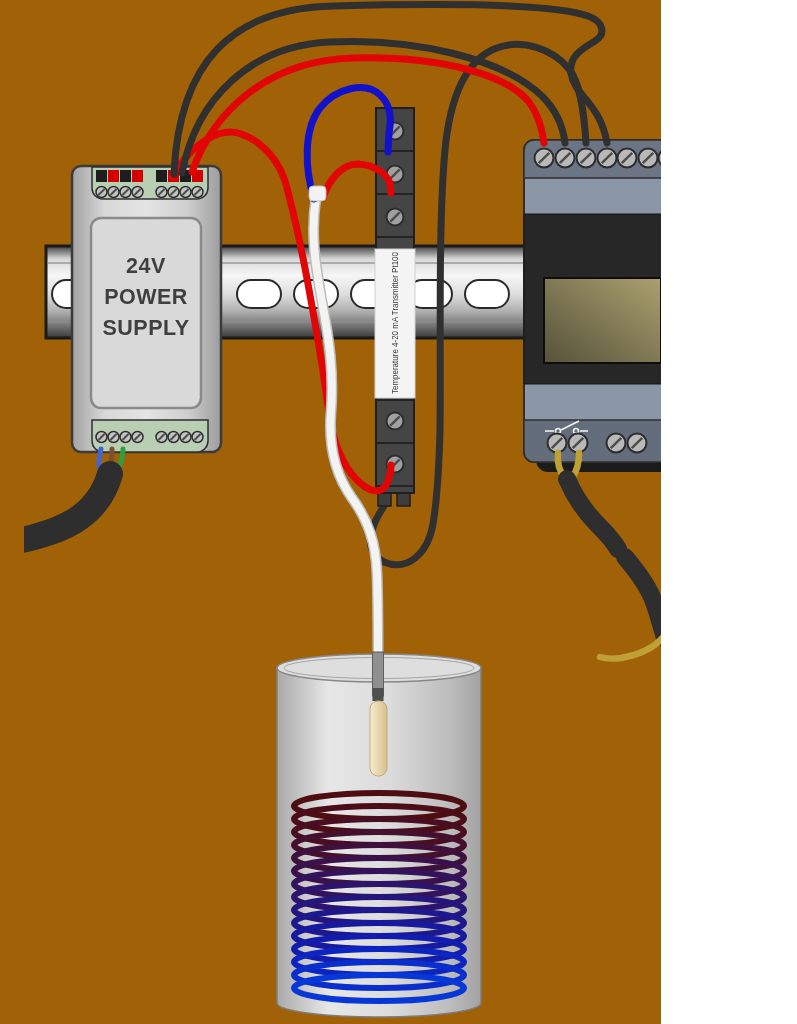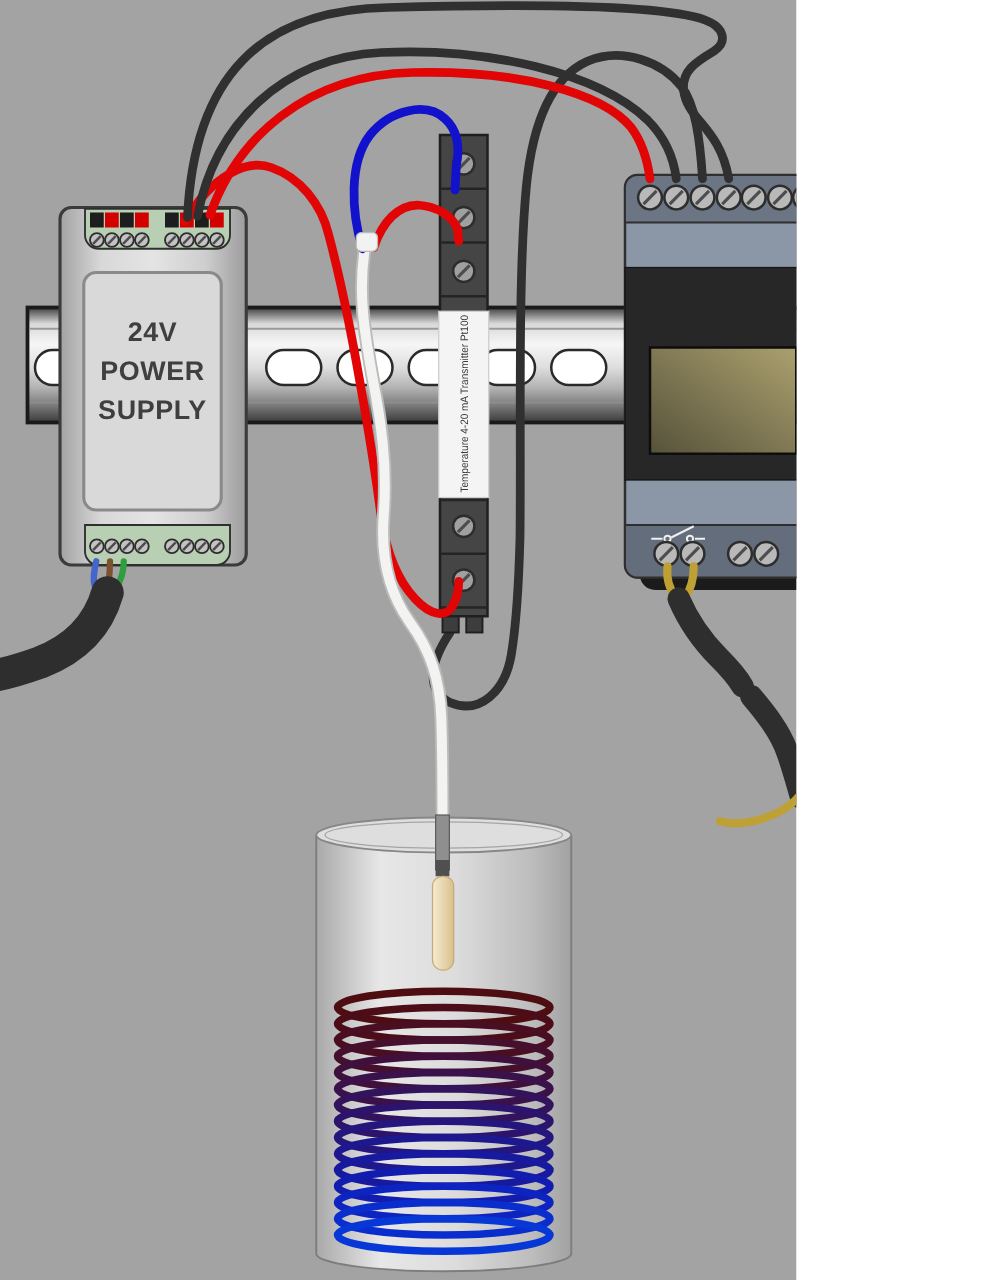--- a/index.html
+++ b/index.html
@@ -1,16 +1,16 @@
 <!DOCTYPE html>
 <html><head>
 <meta charset="utf-8">
 <style>
   html,body{margin:0;padding:0;background:#fff;}
-  .canvas{position:relative;width:637px;height:1024px;background:#a3a3a3;overflow:hidden;}
+  .canvas{position:relative;width:637px;height:1024px;background:#a16207;overflow:hidden;padding-left:24px;}
   svg{display:block;}
   text{font-family:"Liberation Sans", sans-serif;}
   .ps-label{font-weight:bold;fill:#3f3f3f;font-size:21.5px;letter-spacing:.5px;}
   .tx-label{fill:#3a3a3a;font-size:8.6px;}
 </style>
 </head>
 <body>
 
 <div class="canvas">
 <svg width="797" height="1024" viewBox="0 0 797 1024">

